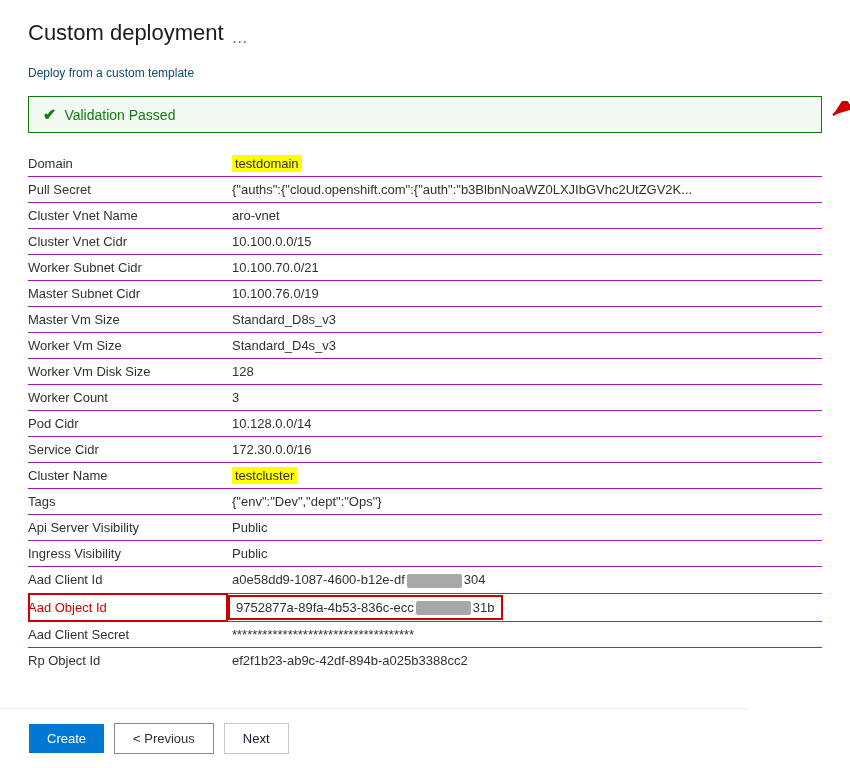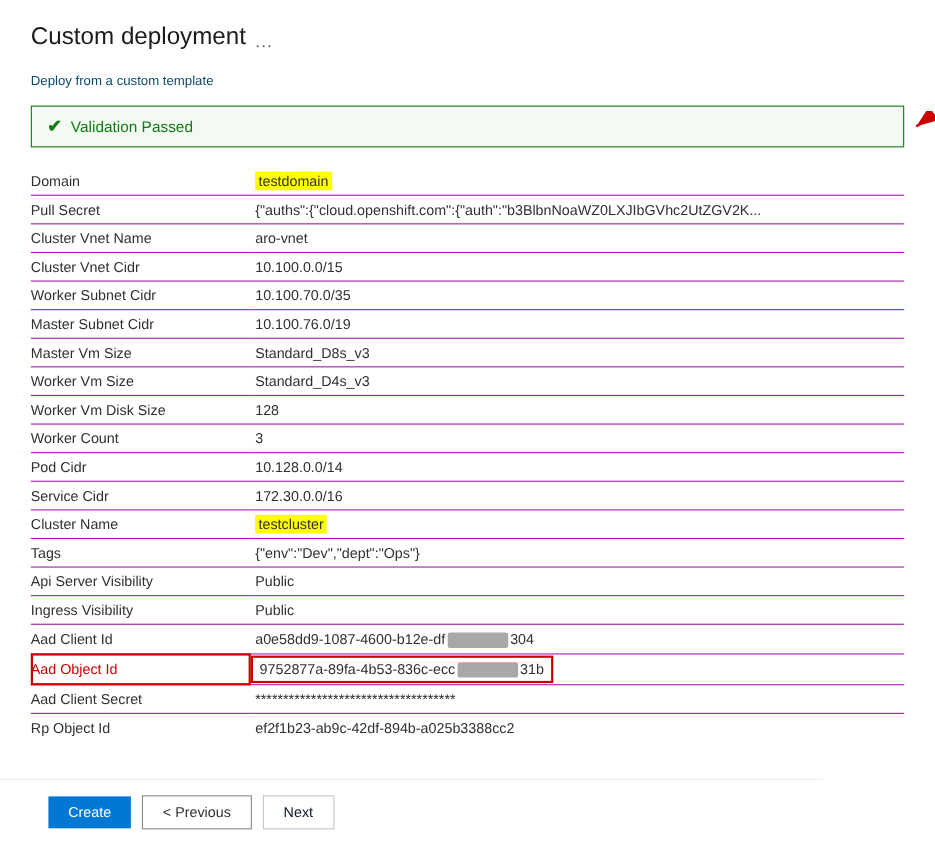--- a/index.html
+++ b/index.html
@@ -84,21 +84,21 @@
       display: inline-block;
       padding: 1px 4px;
     }
     .footer {
       position: fixed;
       bottom: 0;
       left: 0;
       width: 748px;
       background: #fff;
       border-top: 1px solid #edebe9;
-      padding: 14px 44px;
+      padding: 14px 29px;
       display: flex;
       align-items: center;
       gap: 10px;
     }
     .btn-create {
       background: #0078d4;
       color: #fff;
       border: none;
       padding: 7px 18px;
       font-size: 13px;
@@ -178,21 +178,21 @@
         <tr>
           <td>Cluster Vnet Name</td>
           <td>aro-vnet</td>
         </tr>
         <tr>
           <td>Cluster Vnet Cidr</td>
           <td>10.100.0.0/15</td>
         </tr>
         <tr>
           <td>Worker Subnet Cidr</td>
-          <td>10.100.70.0/35</td>
+          <td>10.100.70.0/21</td>
         </tr>
         <tr>
           <td>Master Subnet Cidr</td>
           <td>10.100.76.0/19</td>
         </tr>
         <tr>
           <td>Master Vm Size</td>
           <td>Standard_D8s_v3</td>
         </tr>
         <tr>

